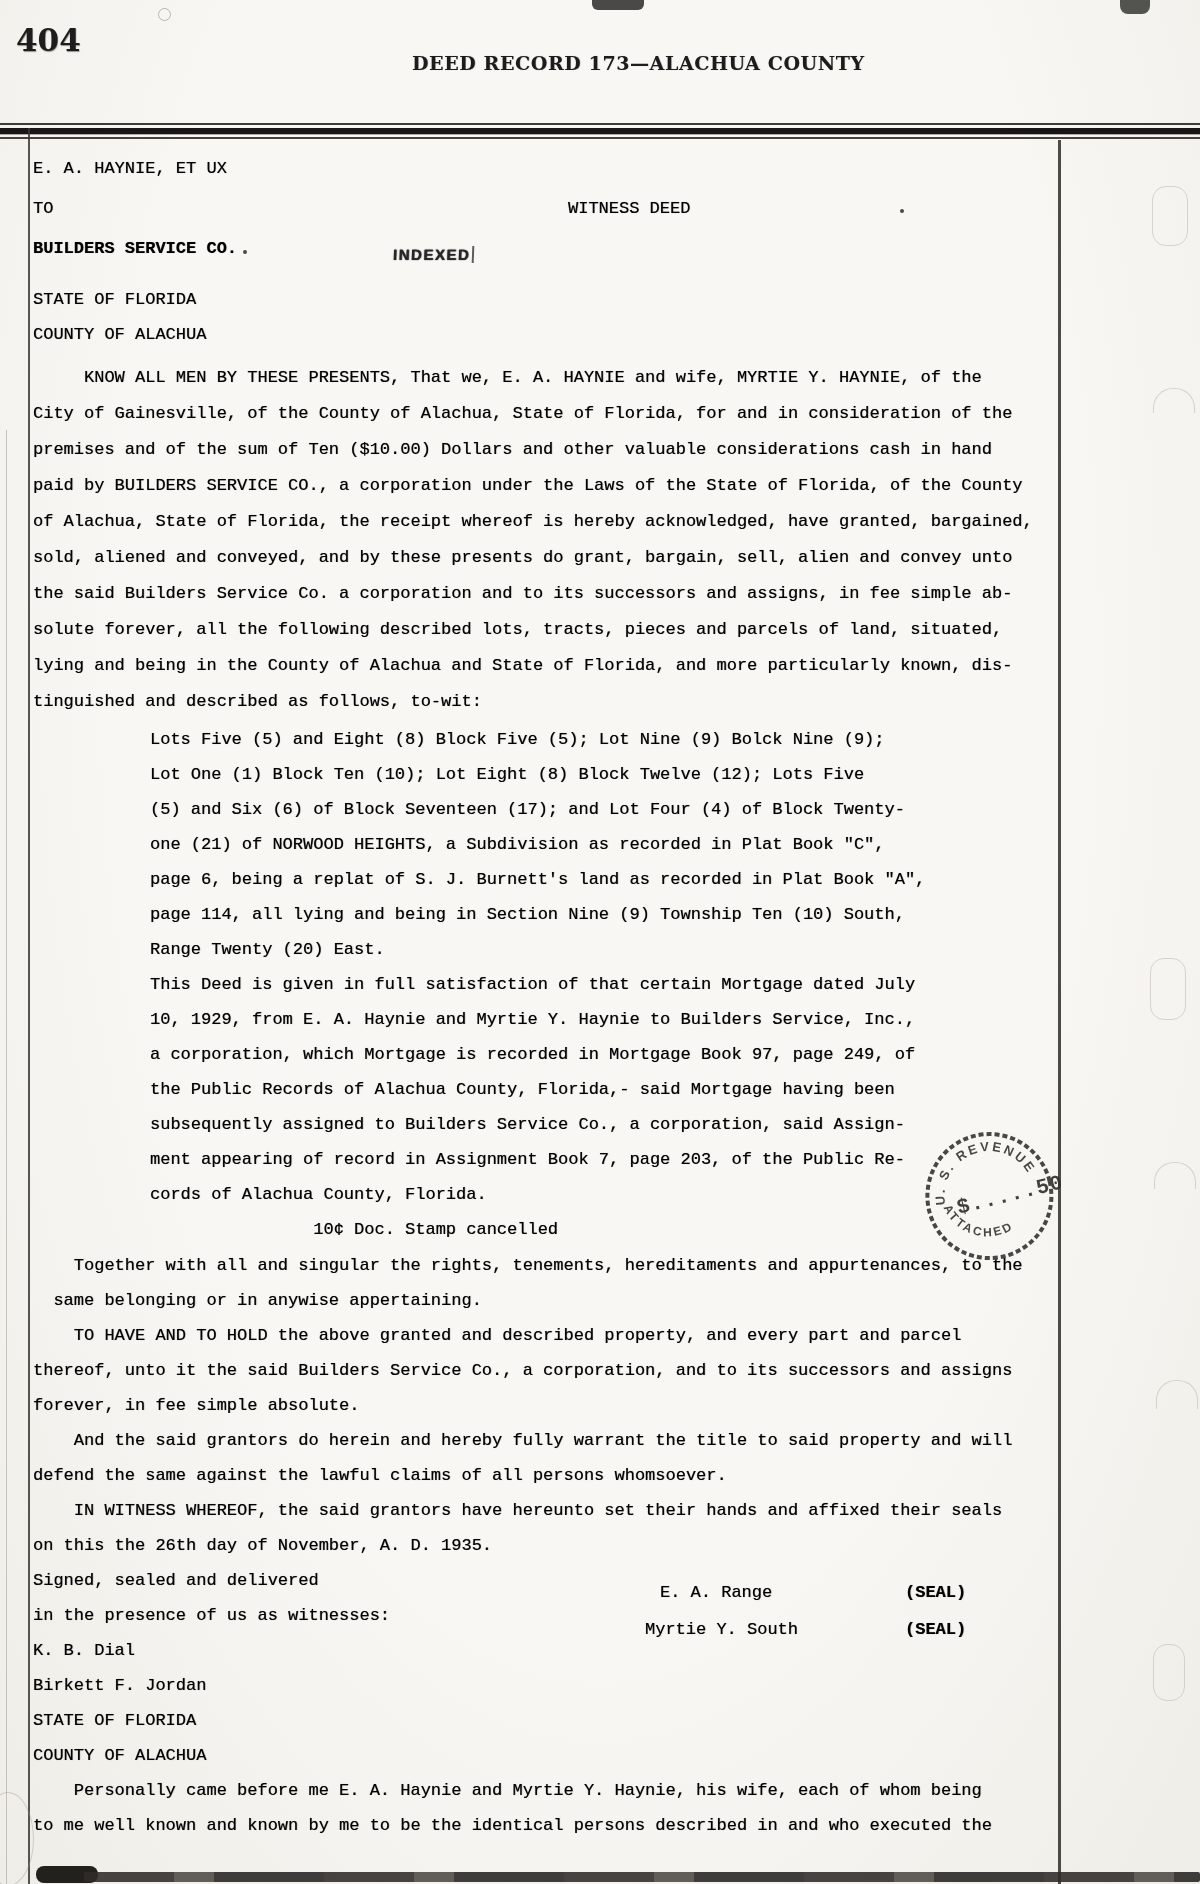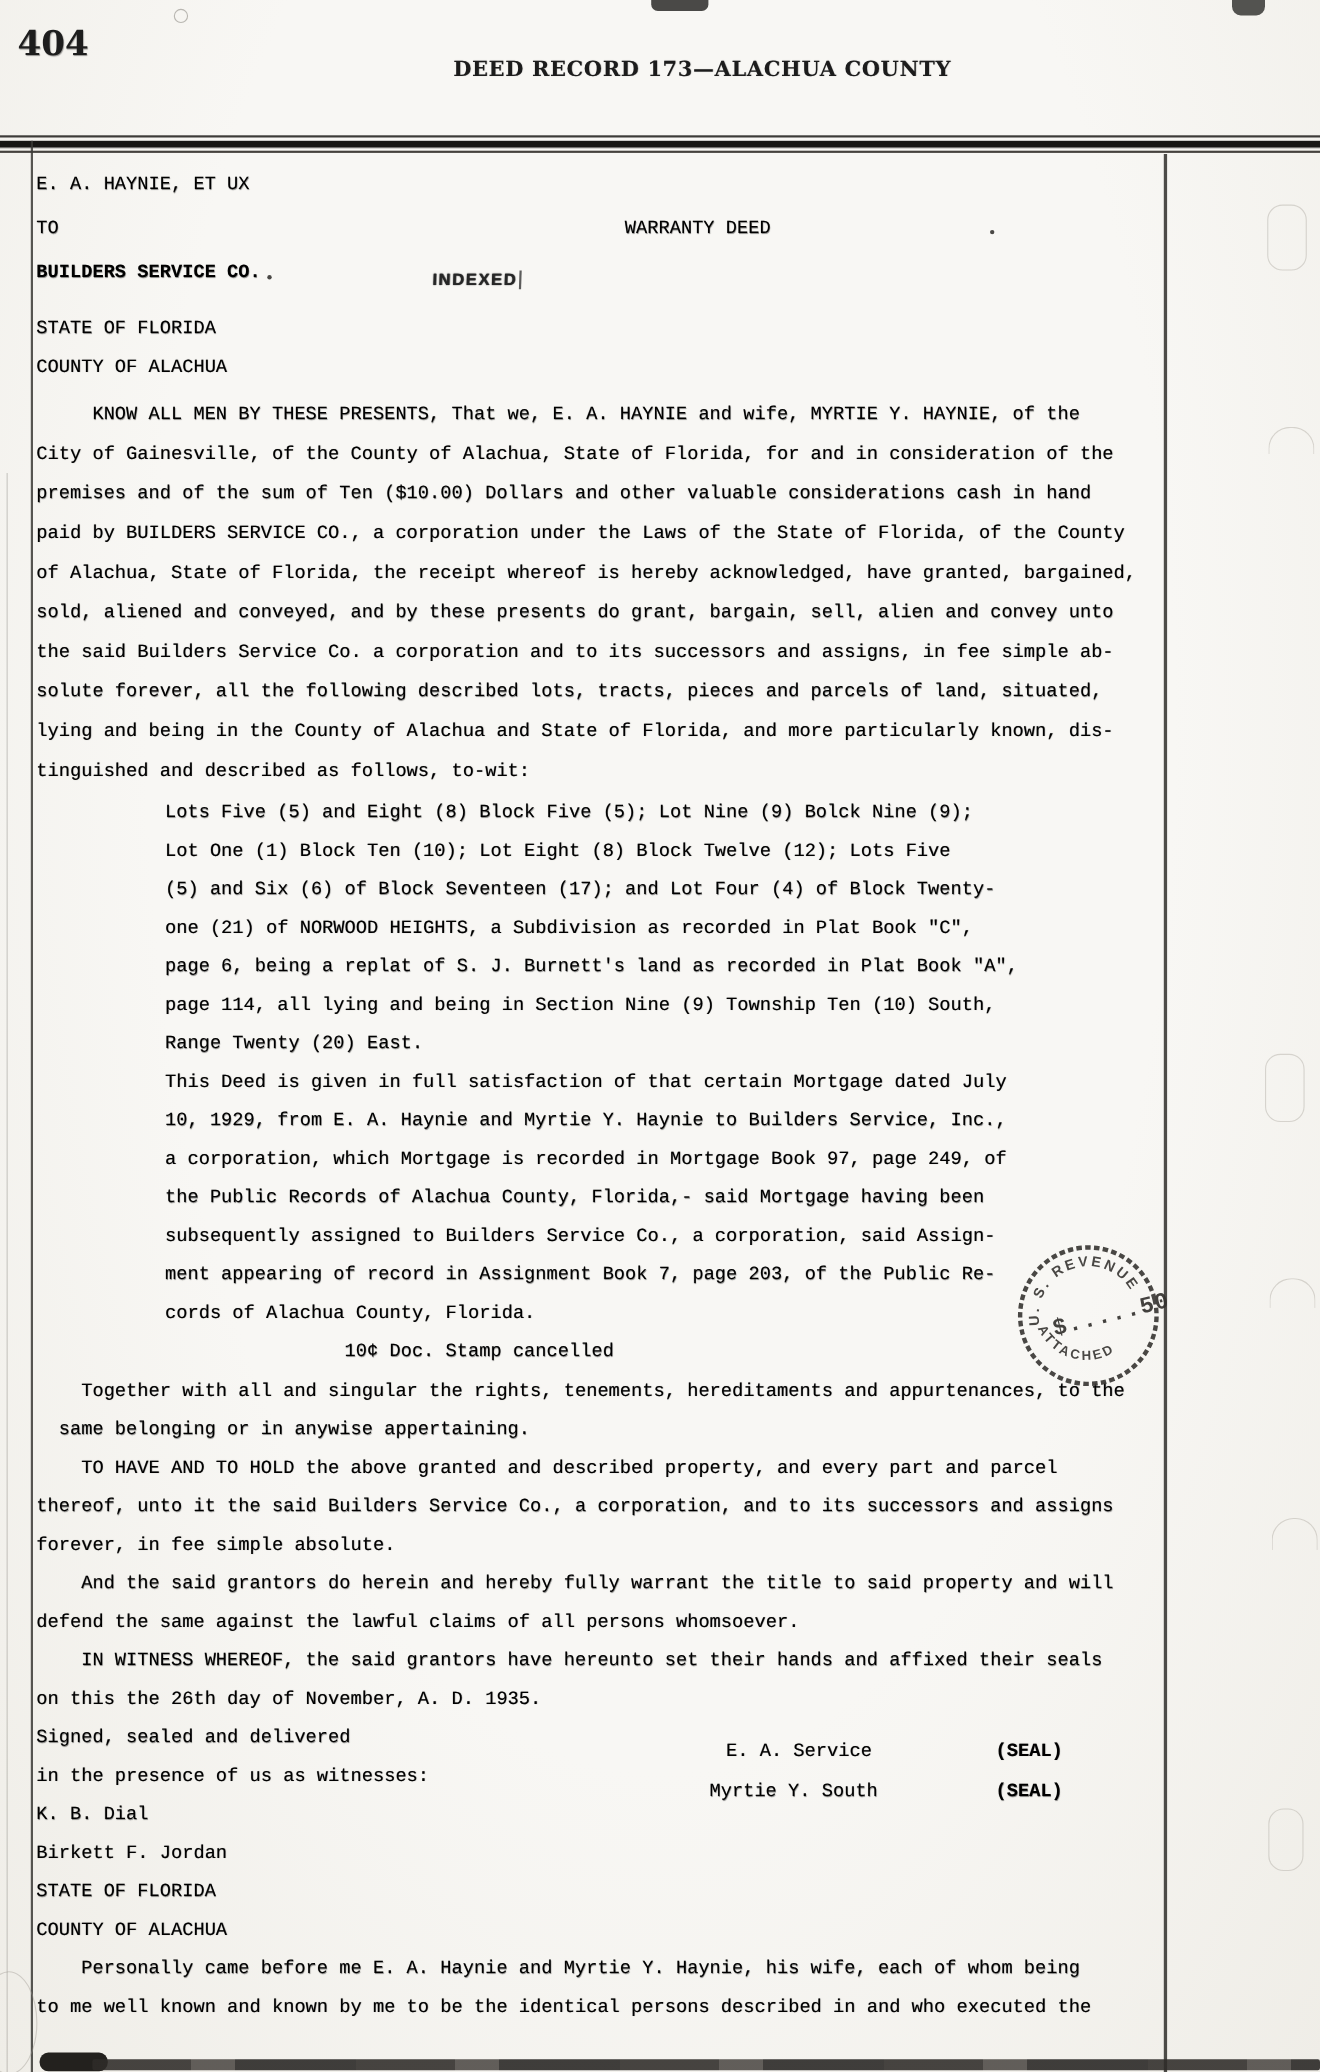--- a/index.html
+++ b/index.html
@@ -100,33 +100,33 @@
     <div class="r2"></div>
     <div class="r3"></div>
   </div>
 
   <div class="vrule left"></div>
   <div class="vrule right"></div>
   <div class="edge-line"></div>
 
   <div class="cap tw" style="left:33px;top:159px;">E. A. HAYNIE, ET UX</div>
   <div class="cap tw" style="left:33px;top:199px;">TO</div>
-  <div class="cap tw" style="left:568px;top:199px;">WARRANTY DEED</div>
+  <div class="cap tw" style="left:568px;top:199px;">WITNESS DEED</div>
   <div class="cap tw" style="left:33px;top:239px;font-weight:bold;">BUILDERS SERVICE CO.</div>
   <div class="indexed">INDEXED</div>
   <div class="dot" style="left:243px;top:250px;"></div>
   <div class="cap tw" style="left:33px;top:290px;">STATE OF FLORIDA</div>
   <div class="cap tw" style="left:33px;top:325px;">COUNTY OF ALACHUA</div>
   <div class="dot" style="left:900px;top:209px;"></div>
 
   <div id="para1" class="textcol tw"><div class="line">     KNOW ALL MEN BY THESE PRESENTS, That we, E. A. HAYNIE and wife, MYRTIE Y. HAYNIE, of the</div><div class="line">City of Gainesville, of the County of Alachua, State of Florida, for and in consideration of the</div><div class="line">premises and of the sum of Ten ($10.00) Dollars and other valuable considerations cash in hand</div><div class="line">paid by BUILDERS SERVICE CO., a corporation under the Laws of the State of Florida, of the County</div><div class="line">of Alachua, State of Florida, the receipt whereof is hereby acknowledged, have granted, bargained,</div><div class="line">sold, aliened and conveyed, and by these presents do grant, bargain, sell, alien and convey unto</div><div class="line">the said Builders Service Co. a corporation and to its successors and assigns, in fee simple ab-</div><div class="line">solute forever, all the following described lots, tracts, pieces and parcels of land, situated,</div><div class="line">lying and being in the County of Alachua and State of Florida, and more particularly known, dis-</div><div class="line">tinguished and described as follows, to-wit:</div></div>
   <div id="descblock" class="textcol tw"><div class="line">Lots Five (5) and Eight (8) Block Five (5); Lot Nine (9) Bolck Nine (9);</div><div class="line">Lot One (1) Block Ten (10); Lot Eight (8) Block Twelve (12); Lots Five</div><div class="line">(5) and Six (6) of Block Seventeen (17); and Lot Four (4) of Block Twenty-</div><div class="line">one (21) of NORWOOD HEIGHTS, a Subdivision as recorded in Plat Book "C",</div><div class="line">page 6, being a replat of S. J. Burnett's land as recorded in Plat Book "A",</div><div class="line">page 114, all lying and being in Section Nine (9) Township Ten (10) South,</div><div class="line">Range Twenty (20) East.</div><div class="line">This Deed is given in full satisfaction of that certain Mortgage dated July</div><div class="line">10, 1929, from E. A. Haynie and Myrtie Y. Haynie to Builders Service, Inc.,</div><div class="line">a corporation, which Mortgage is recorded in Mortgage Book 97, page 249, of</div><div class="line">the Public Records of Alachua County, Florida,- said Mortgage having been</div><div class="line">subsequently assigned to Builders Service Co., a corporation, said Assign-</div><div class="line">ment appearing of record in Assignment Book 7, page 203, of the Public Re-</div><div class="line">cords of Alachua County, Florida.</div><div class="line">                10¢ Doc. Stamp cancelled</div></div>
   <div id="closing" class="textcol tw"><div class="line">    Together with all and singular the rights, tenements, hereditaments and appurtenances, to the</div><div class="line">  same belonging or in anywise appertaining.</div><div class="line">    TO HAVE AND TO HOLD the above granted and described property, and every part and parcel</div><div class="line">thereof, unto it the said Builders Service Co., a corporation, and to its successors and assigns</div><div class="line">forever, in fee simple absolute.</div><div class="line">    And the said grantors do herein and hereby fully warrant the title to said property and will</div><div class="line">defend the same against the lawful claims of all persons whomsoever.</div><div class="line">    IN WITNESS WHEREOF, the said grantors have hereunto set their hands and affixed their seals</div><div class="line">on this the 26th day of November, A. D. 1935.</div><div class="line">Signed, sealed and delivered</div><div class="line">in the presence of us as witnesses:</div><div class="line">K. B. Dial</div><div class="line">Birkett F. Jordan</div><div class="line">STATE OF FLORIDA</div><div class="line">COUNTY OF ALACHUA</div><div class="line">    Personally came before me E. A. Haynie and Myrtie Y. Haynie, his wife, each of whom being</div><div class="line">to me well known and known by me to be the identical persons described in and who executed the</div></div>
 
-  <div class="sig-name tw" style="left:660px;top:1583px;">E. A. Service</div>
+  <div class="sig-name tw" style="left:660px;top:1583px;">E. A. Range</div>
   <div class="sig-seal tw" style="top:1583px;">(SEAL)</div>
   <div class="sig-name tw" style="left:645px;top:1620px;">Myrtie Y. South</div>
   <div class="sig-seal tw" style="top:1620px;">(SEAL)</div>
 
   <div class="rev-stamp">
     <svg width="156" height="156" viewBox="0 0 156 156">
       <defs>
         <path id="arcTop" d="M 33 78 A 45 45 0 0 1 123 78"></path>
         <path id="arcBottom" d="M 30 70 A 48 48 0 0 0 126 70"></path>
       </defs>

